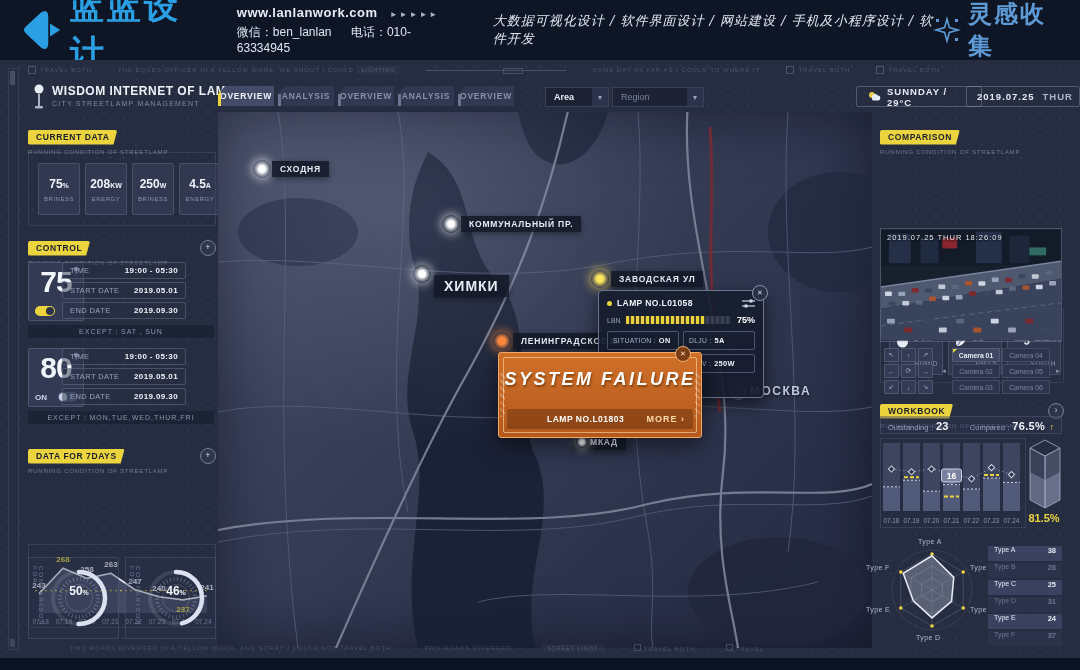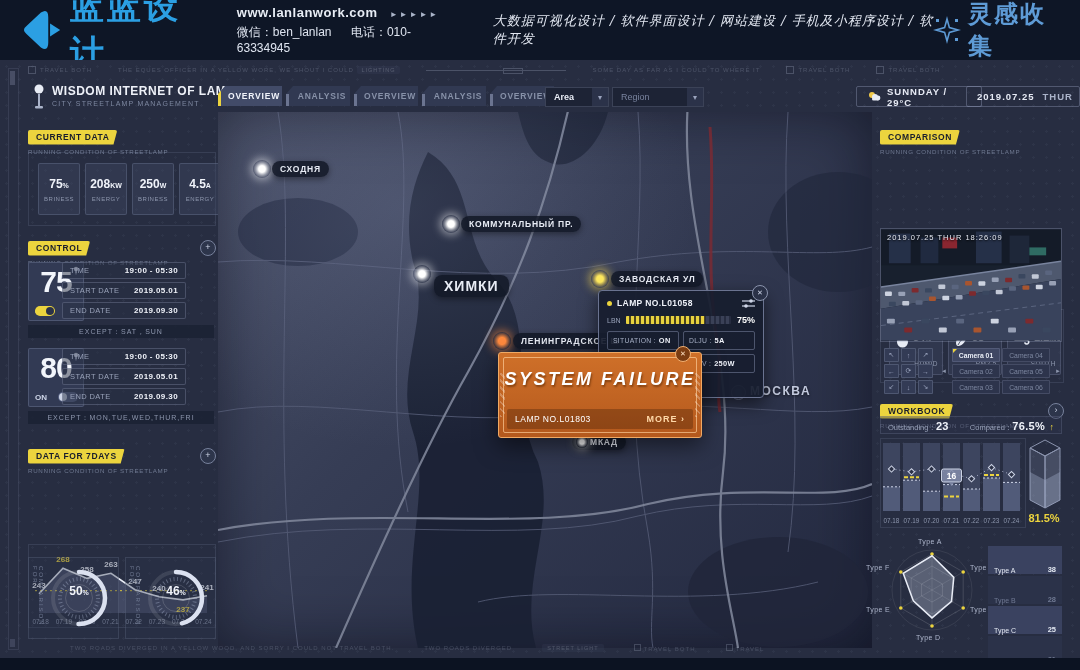--- a/index.html
+++ b/index.html
@@ -35,21 +35,21 @@
   .edge-track{position:absolute;left:8px;top:8px;bottom:8px;width:9px;border:1px solid rgba(170,180,210,.12);}
   .edge-track:before{content:"";position:absolute;left:1px;top:2px;width:5px;height:14px;background:rgba(170,180,210,.25);}
   .edge-track:after{content:"";position:absolute;left:1px;bottom:2px;width:5px;height:8px;background:rgba(170,180,210,.18);}
 
   
   .tb-title{position:absolute;left:52px;top:24px;}
   .tb-title .t1{font-size:12px;font-weight:bold;color:#eef1f8;letter-spacing:.5px;}
   .tb-title .t2{font-size:7px;color:#7d87a0;letter-spacing:1.2px;margin-top:2px;}
   .lamp-ic{position:absolute;left:32px;top:24px;}
   .tabs{position:absolute;left:218px;top:26px;display:flex;gap:4px;}
-  .tab{position:relative;width:56px;height:20px;background:#313952;color:#8release791a8;color:#8791a8;font-size:8.5px;font-weight:bold;letter-spacing:.8px;display:flex;align-items:center;justify-content:center;clip-path:polygon(0 40%,7px 0,100% 0,100% 100%,0 100%);padding-left:8px;}
+  .tab{position:relative;width:56px;height:20px;background:#313952;color:#8release791a8;color:#8791a8;font-size:8.5px;font-weight:bold;letter-spacing:.8px;display:flex;align-items:center;justify-content:center;clip-path:polygon(0 40%,7px 0,100% 0,100% 100%,0 100%);}
   .tab:before{content:"";position:absolute;left:0;top:40%;bottom:0;width:3px;background:#6b7490;}
   .tab.active{background:#424b68;color:#f0f3fa;}
   .tab.active:before{background:#ecd43e;top:0;}
   .sel{position:absolute;top:27px;height:18px;background:#1d2335;border:1px solid rgba(150,160,190,.25);display:flex;align-items:center;}
   .sel .sl{font-size:9px;font-weight:bold;color:#e8ecf5;padding:0 8px;flex:1;}
   .sel.dim .sl{color:#79839e;font-weight:normal;}
   .sel .car{width:16px;height:100%;background:#2b3249;color:#9aa3bd;font-size:8px;display:flex;align-items:center;justify-content:center;}
   .info-box{position:absolute;top:26px;height:19px;border:1px solid rgba(160,170,200,.35);border-radius:2px;display:flex;align-items:center;padding:0 10px;color:#e6eaf4;font-size:9.5px;font-weight:bold;letter-spacing:1px;}
 
   
@@ -84,21 +84,21 @@
   .except{position:absolute;width:186px;height:13px;background:rgba(28,34,52,.9);display:flex;align-items:center;justify-content:center;font-size:7px;color:#8d96ad;letter-spacing:1px;}
 
   
   .gaugebox{position:absolute;width:89px;height:80px;border:1px solid rgba(150,160,190,.18);background:rgba(44,51,74,.35);}
   .gaugebox .vlab{position:absolute;left:3px;top:8px;writing-mode:vertical-rl;font-size:6px;color:#6d7790;letter-spacing:2px;}
   .gauge-center{position:absolute;left:22px;top:26px;width:56px;text-align:center;font-size:12px;font-weight:bold;color:#f0f3fa;}
   .gauge-center small{font-size:7px;}
 
   
   .map{position:absolute;left:218px;top:52px;width:654px;height:536px;overflow:hidden;background:linear-gradient(135deg,#4a5169 0%,#363d55 40%,#232940 100%);box-shadow:inset 0 0 60px rgba(5,8,18,.55);}
-  .mbadge{position:absolute;background:rgba(18,23,38,.85);color:#e8ecf5;font-size:8.5px;font-weight:bold;letter-spacing:.8px;padding:3px 8px;border-radius:8px;box-shadow:0 2px 6px rgba(0,0,0,.4);white-space:nowrap;}
+  .mbadge{position:absolute;background:rgba(18,23,38,.85);color:#e8ecf5;font-size:8.5px;font-weight:bold;letter-spacing:.8px;padding:3px 8px;border-radius:0;box-shadow:0 2px 6px rgba(0,0,0,.4);white-space:nowrap;}
   .mbadge.big{font-size:14px;letter-spacing:1px;padding:3px 10px;margin-top:13px;}
   .mtext{position:absolute;color:#c3cade;font-size:12px;font-weight:bold;letter-spacing:1.5px;text-shadow:0 1px 3px rgba(0,0,0,.6);}
   .mpin{position:absolute;width:18px;height:18px;margin:-9px;border-radius:50%;}
   .mpin.white{background:radial-gradient(circle,#ffffff 0 26%,rgba(255,255,255,.45) 48%,rgba(255,255,255,0) 72%);box-shadow:0 0 8px 2px rgba(255,255,255,.5);}
   .mpin.yellow{background:radial-gradient(circle,#ffe95e 0 26%,rgba(255,220,80,.5) 48%,rgba(255,220,80,0) 72%);box-shadow:0 0 8px 2px rgba(255,220,80,.55);}
   .mpin.orange{background:radial-gradient(circle,#ff8a3e 0 28%,rgba(255,138,62,.5) 50%,rgba(255,138,62,0) 72%);box-shadow:0 0 8px 2px rgba(255,138,62,.55);}
   .mpin.dark{background:radial-gradient(circle,#3c4460 0 40%,rgba(60,68,96,.5) 60%,transparent 75%);border:1px solid #6b7490;margin:-7px;width:13px;height:13px;}
 
   
   .lamp-pop{position:absolute;left:380px;top:178px;width:164px;height:106px;background:rgba(23,29,46,.93);border:1px solid #6a7390;border-radius:4px;box-shadow:0 6px 18px rgba(0,0,0,.55);z-index:3;}
@@ -113,21 +113,21 @@
   .lamp-grid{display:grid;grid-template-columns:1fr 1fr;gap:4px;padding:6px 8px;}
   .lcell{height:17px;border:1px solid rgba(130,140,170,.5);border-radius:2px;display:flex;align-items:center;padding:0 5px;font-size:6.8px;color:#aab3c9;letter-spacing:.3px;}
   .lcell b{color:#f0f3fa;margin-left:3px;font-size:7.4px;}
   .close-btn{position:absolute;right:-5px;top:-6px;width:14px;height:14px;border-radius:50%;background:#2a3147;border:1px solid #8b94ad;color:#cfd6e8;font-size:7px;line-height:13px;text-align:center;z-index:5;}
 
   
   .fail-pop{position:absolute;left:280px;top:240px;width:202px;height:84px;background:linear-gradient(180deg,#cf7029,#b4591d);border:1px solid #f0a964;border-radius:3px;box-shadow:0 8px 22px rgba(0,0,0,.5);z-index:4;}
   .fail-pop .inner{position:absolute;inset:4px;border:1px solid rgba(255,210,160,.65);border-radius:2px;}
   .fail-msg{position:absolute;left:0;right:0;top:16px;text-align:center;font-size:18px;font-weight:bold;font-style:italic;letter-spacing:2.5px;color:#fff;text-shadow:1px 2px 2px rgba(80,35,0,.55);}
   .fail-bar{position:absolute;left:8px;right:8px;bottom:8px;height:20px;background:rgba(40,16,0,.28);border-radius:2px;display:flex;align-items:center;justify-content:space-between;padding:0 8px;}
-  .fail-bar .fl{font-size:8.5px;font-weight:normal;color:#fff;letter-spacing:.5px;}
+  .fail-bar .fl{font-size:8.5px;font-weight:bold;color:#fff;letter-spacing:.5px;margin-left:32px;}
   .fail-bar .fm{font-size:9px;font-weight:bold;color:#fff;letter-spacing:1px;}
   .fail-bar .fm span{color:#ffd9a8;}
   .fail-close{position:absolute;right:10px;top:-7px;width:14px;height:14px;border-radius:50%;background:#7a3c12;border:1px solid #f0b073;color:#ffe2c4;font-size:7px;line-height:13px;text-align:center;}
   .hz{position:absolute;top:20px;bottom:20px;width:5px;background:repeating-linear-gradient(45deg,rgba(255,255,255,.25) 0 2px,transparent 2px 5px);}
 
   
   .env-tiles{position:absolute;display:flex;gap:5px;padding:9px 8px;}
   .etile{width:52px;height:54px;background:rgba(62,70,98,.4);border:1px solid rgba(160,170,200,.22);border-radius:2px;position:relative;}
   .etile .ev{position:absolute;left:23px;top:11px;font-size:11px;font-weight:bold;color:#f0f3fa;}
   .etile .ev small{font-size:6.5px;}
@@ -151,21 +151,21 @@
   .wb-stats b{font-size:11px;color:#f0f3fa;letter-spacing:.3px;}
   .wb-up{color:#ecd43e;font-size:9px;font-weight:bold;}
   .wb-chartbox{position:absolute;left:880px;top:378px;width:144px;height:88px;border:1px solid rgba(150,160,190,.16);}
   .wb-cube{position:absolute;left:1028px;top:378px;width:34px;height:72px;}
   .wb-side{position:absolute;left:1024px;top:452px;width:40px;text-align:center;font-size:11px;font-weight:bold;color:#ecd43e;}
 
   
   .radar-wrap{position:absolute;left:872px;top:478px;width:124px;height:112px;}
   .rlab{position:absolute;font-size:7px;color:#aeb6cc;letter-spacing:.4px;white-space:nowrap;}
   .types{position:absolute;left:988px;top:486px;width:74px;}
-  .trow{height:28px;margin-bottom:2px;background:#2b3249;display:flex;align-items:flex-end;justify-content:space-between;padding:0 6px;font-size:7px;color:#6f7892;}
+  .trow{height:15px;margin-bottom:2px;background:#2b3249;display:flex;align-items:flex-start;justify-content:space-between;padding:0 6px;font-size:7px;color:#6f7892;}
   .trow.hi{background:#3a4260;color:#e3e8f2;}
   .trow b{font-size:7.5px;}
 </style>
 </head>
 <body>
 
 <header class="banner">
   <div class="logo-wrap">
     <svg width="44" height="44" viewBox="0 0 48 48">
       <path d="M25 5 L9 20 Q4 24 9 28 L25 43 Q33 48 33 38 L33 10 Q33 0 25 5 Z" fill="#2b9fe3"></path>

